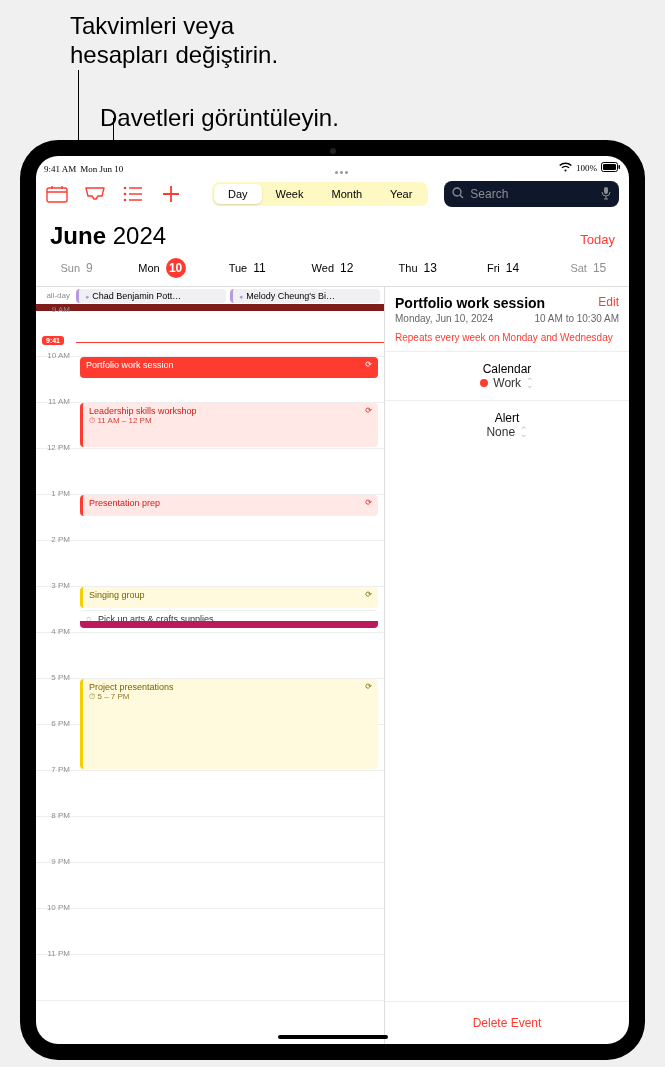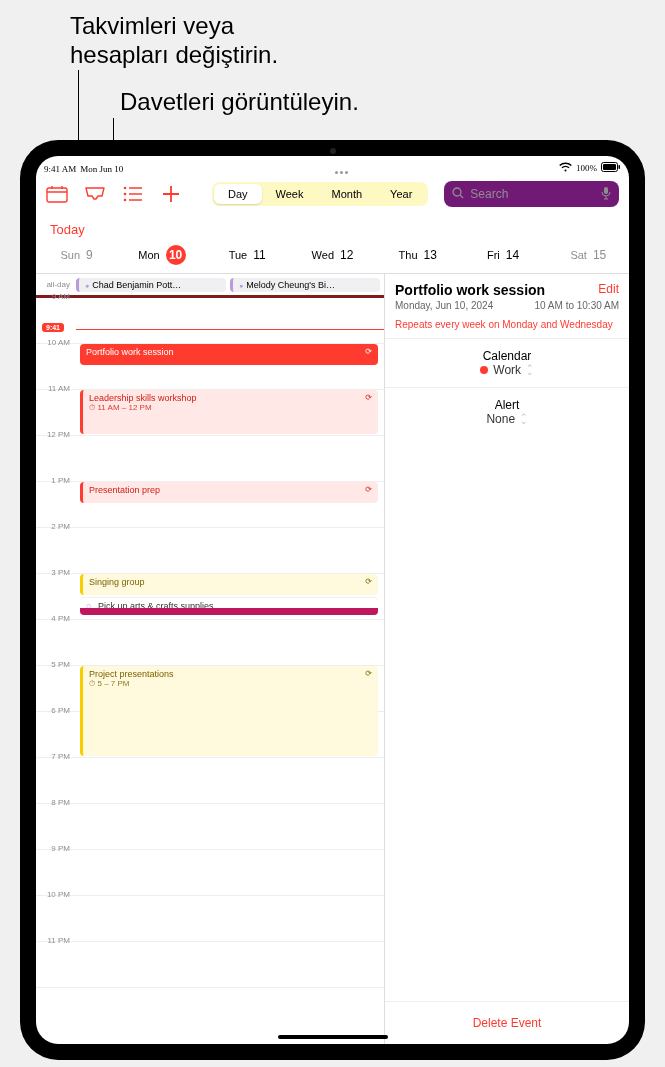--- a/index.html
+++ b/index.html
@@ -76,21 +76,21 @@
     font-size: 11px;
     padding: 4px 14px;
     border-radius: 6px;
     color: #000;
     cursor:pointer;
   }
   .seg-btn.active { background: #fff; box-shadow: 0 1px 2px rgba(0,0,0,0.15); font-weight:500;}
   .search-box {
     flex: 1;
     margin-left: 10px;
-    background: #701a75;
+    background: #0f172a;
     border-radius: 8px;
     height: 26px;
     display: flex;
     align-items: center;
     padding: 0 8px;
     gap: 6px;
     color: #8e8e93;
     font-size: 12px;
   }
   .month-header {
@@ -115,21 +115,21 @@
     gap:6px;
   }
   .weekday.dim { color:#8e8e93;}
   .day-num { font-size:12px;}
   .day-num.selected {
     background:#ff3b30; color:#fff; width:20px; height:20px; border-radius:50%;
     display:inline-flex; align-items:center; justify-content:center; font-weight:600;
   }
   .main-row { flex:1; display:flex; overflow:hidden; border-top:1px solid #ddd;}
   .schedule { flex:1; position:relative; overflow:hidden;}
-  .allday-row { height:24px; border-bottom:3px solid #7f1d1d; display:flex; align-items:center; font-size:9px;}
+  .allday-row { height:24px; border-bottom:7px solid #7f1d1d; display:flex; align-items:center; font-size:9px;}
   .allday-lbl { width:40px; text-align:right; padding-right:6px; color:#8e8e93; font-size:8px;}
   .allday-pill { background:#f0f0f2; border-left:3px solid #b89bdc; border-radius:4px; padding:2px 6px; margin-right:4px; font-size:9px; white-space:nowrap; overflow:hidden; flex:1;}
   .allday-pill.dot::before{content:"●"; color:#b89bdc; margin-right:3px; font-size:7px;}
   .hours { position:relative;}
   .hour-row { height:46px; border-bottom:1px solid #eee; position:relative;}
   .hour-lbl { position:absolute; left:0; top:-6px; width:40px; text-align:right; padding-right:6px; font-size:8px; color:#8e8e93;}
   .now-line { position:absolute; left:40px; right:0; height:1px; background:#ff3b30; }
   .now-badge { position:absolute; left:6px; background:#ff3b30; color:#fff; font-size:7px; padding:1px 4px; border-radius:3px; font-weight:600;}
   .event {
     position:absolute; left:44px; right:6px; border-radius:4px; padding:3px 6px;
@@ -157,21 +157,21 @@
   .detail-row .val{ color:#333; display:flex; align-items:center; gap:5px;}
   .red-dot{ width:8px; height:8px; border-radius:50%; background:#ff3b30;}
   .chevrons{ color:#c0c0c4; font-size:9px; line-height:0.5;}
   .delete-row { margin-top:auto; text-align:center; color:#ff3b30; padding:14px; font-size:12px; border-top:1px solid #eee;}
   .home-indicator{ position:absolute; bottom:5px; left:50%; transform:translateX(-50%); width:110px; height:4px; background:#000; border-radius:3px;}
 </style>
 </head>
 <body>
 
 <div class="callout" style="top:12px; left:70px;">Takvimleri veya<br>hesapları değiştirin.</div>
-<div class="callout" style="top:88px; left:100px;margin-left:20px;">Davetleri görüntüleyin.</div>
+<div class="callout" style="top:104px; left:100px;">Davetleri görüntüleyin.</div>
 <div class="callout-line" style="top:70px; left:78px; height:130px;"></div>
 <div class="callout-line" style="top:118px; left:113px; height:80px;"></div>
 
 <div class="ipad-frame">
   <div class="camera-dot"></div>
   <div class="ipad-screen">
 
     <div class="status-bar">
       <div class="status-left">
         <span>9:41 AM</span>
@@ -248,20 +248,24 @@
         <span style="margin-left:auto">
           <svg width="10" height="14" viewBox="0 0 10 14">
               <rect x="3" y="1" width="4" height="7" rx="2" fill="#8e8e93"></rect>
               <path d="M1 6a4 4 0 008 0M5 10v3M3 13h4" stroke="#8e8e93" stroke-width="1" fill="none"></path>
             </svg>
         </span>
       </div>
     </div>
 
     <div class="month-header">
+      <div class="month-title">
+        <span>June</span>
+        <span style="font-weight:400">2024</span>
+      </div>
       <div class="today-btn">Today</div>
     </div>
 
     <div class="weekdays">
       <div class="weekday dim">
           <span>Sun</span>
           <span class="day-num">9</span>
         </div>
       <div class="weekday">
           <span>Mon</span>

